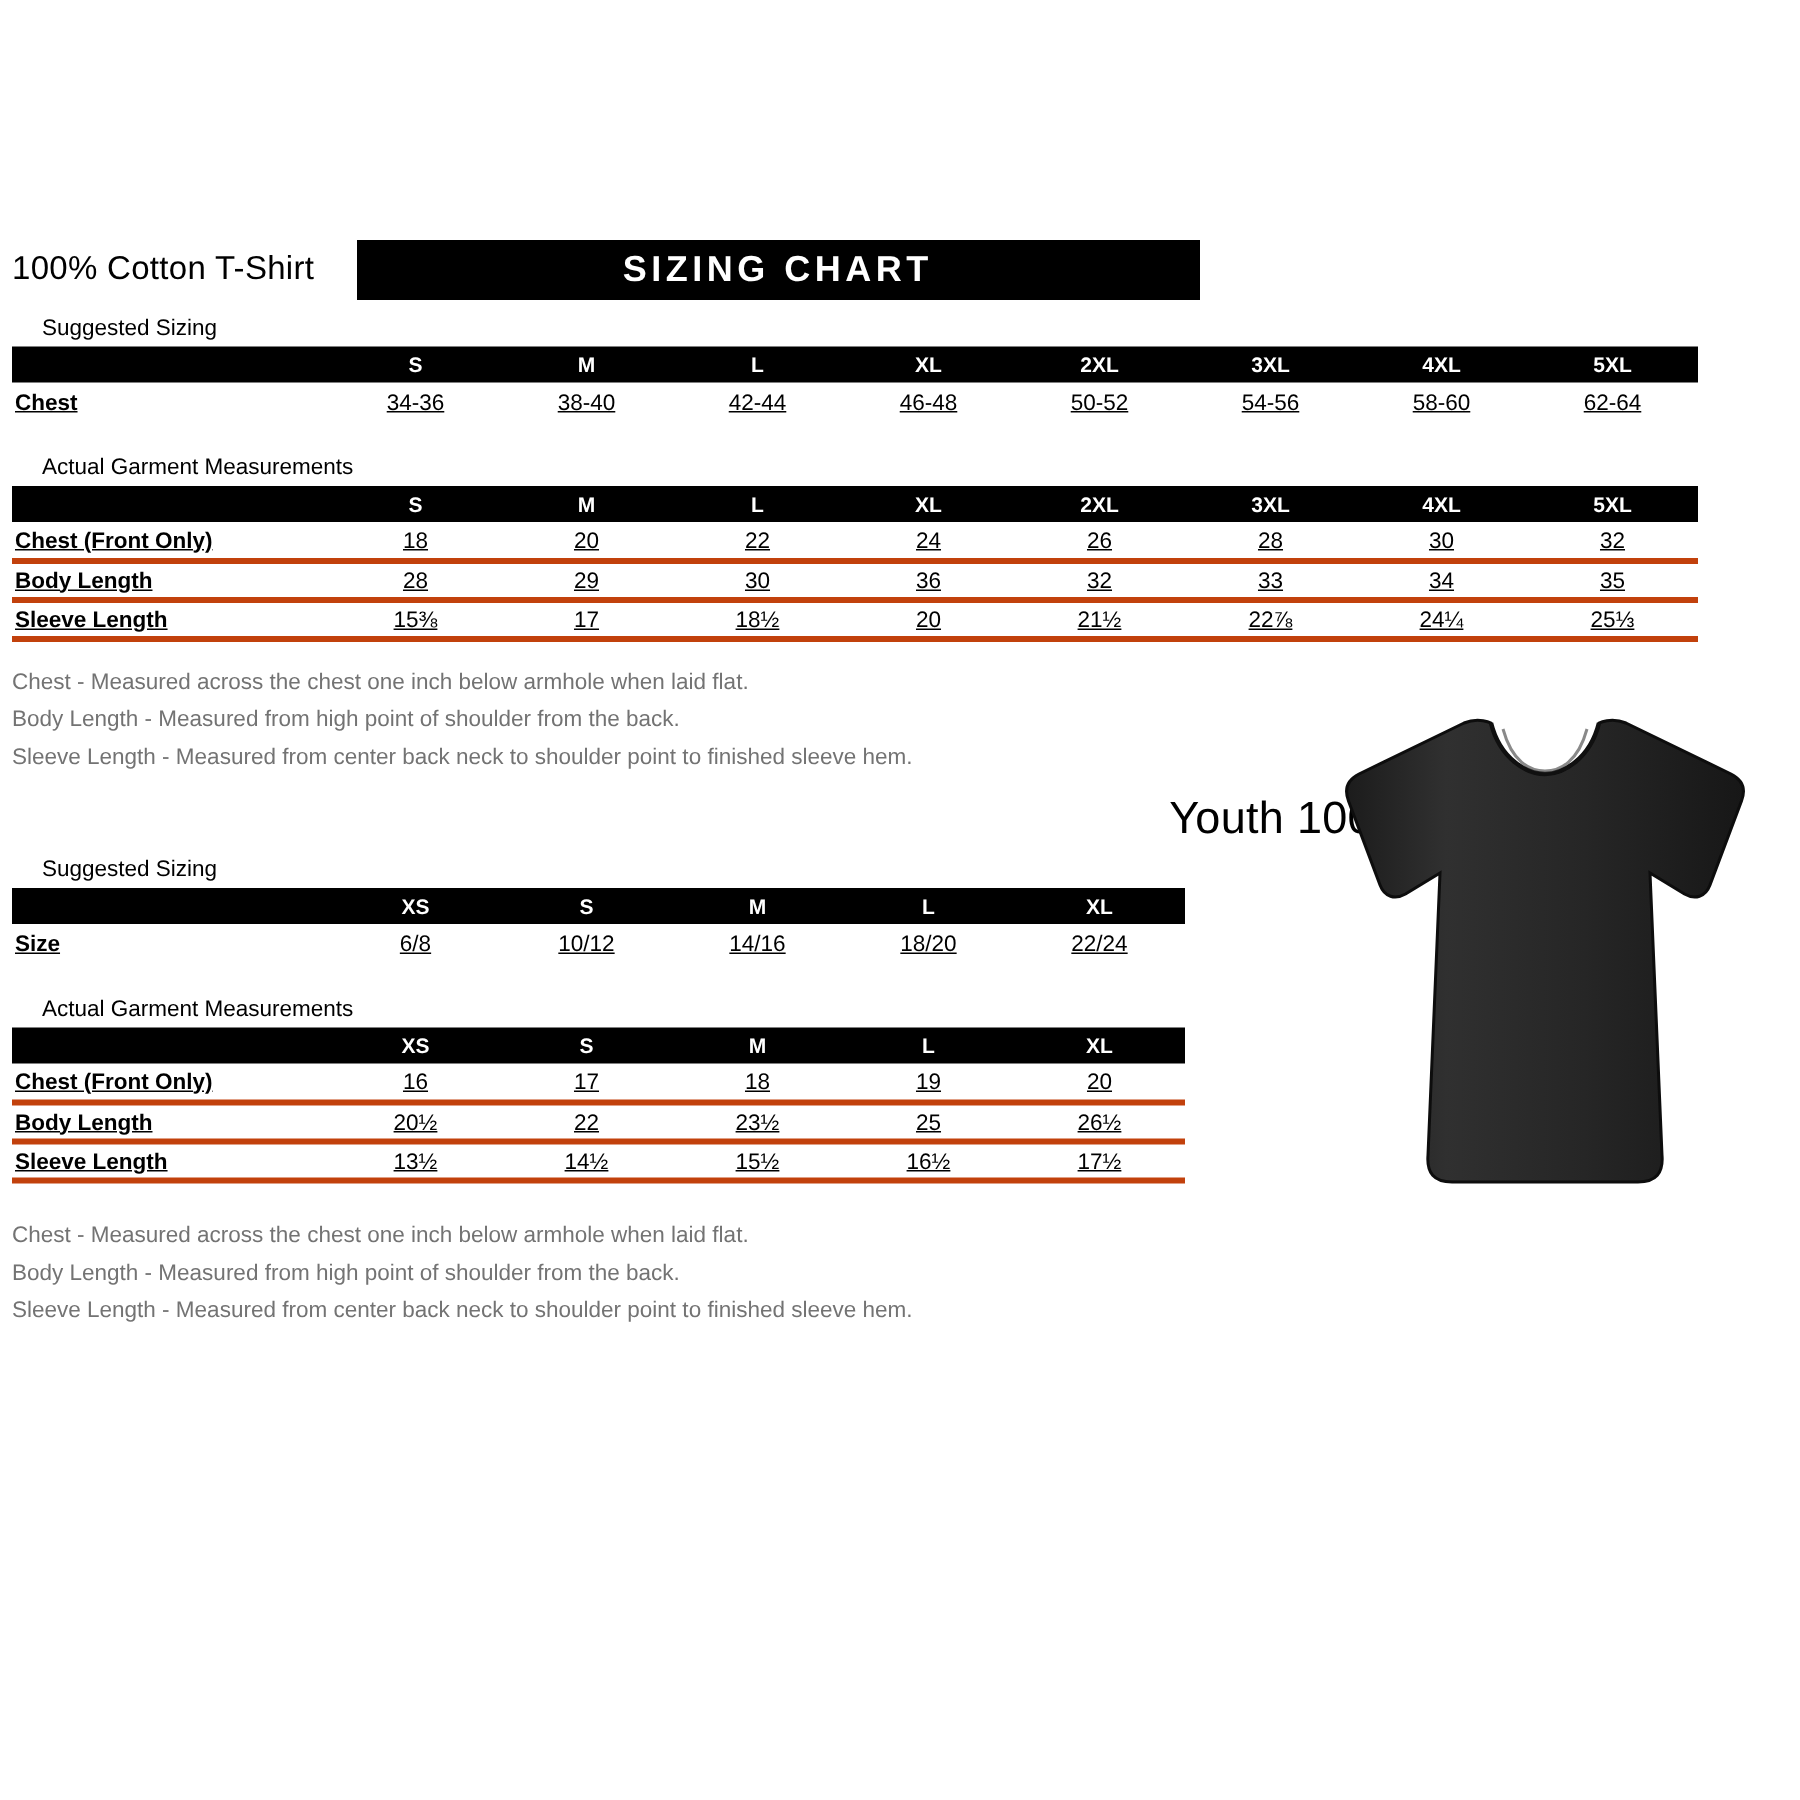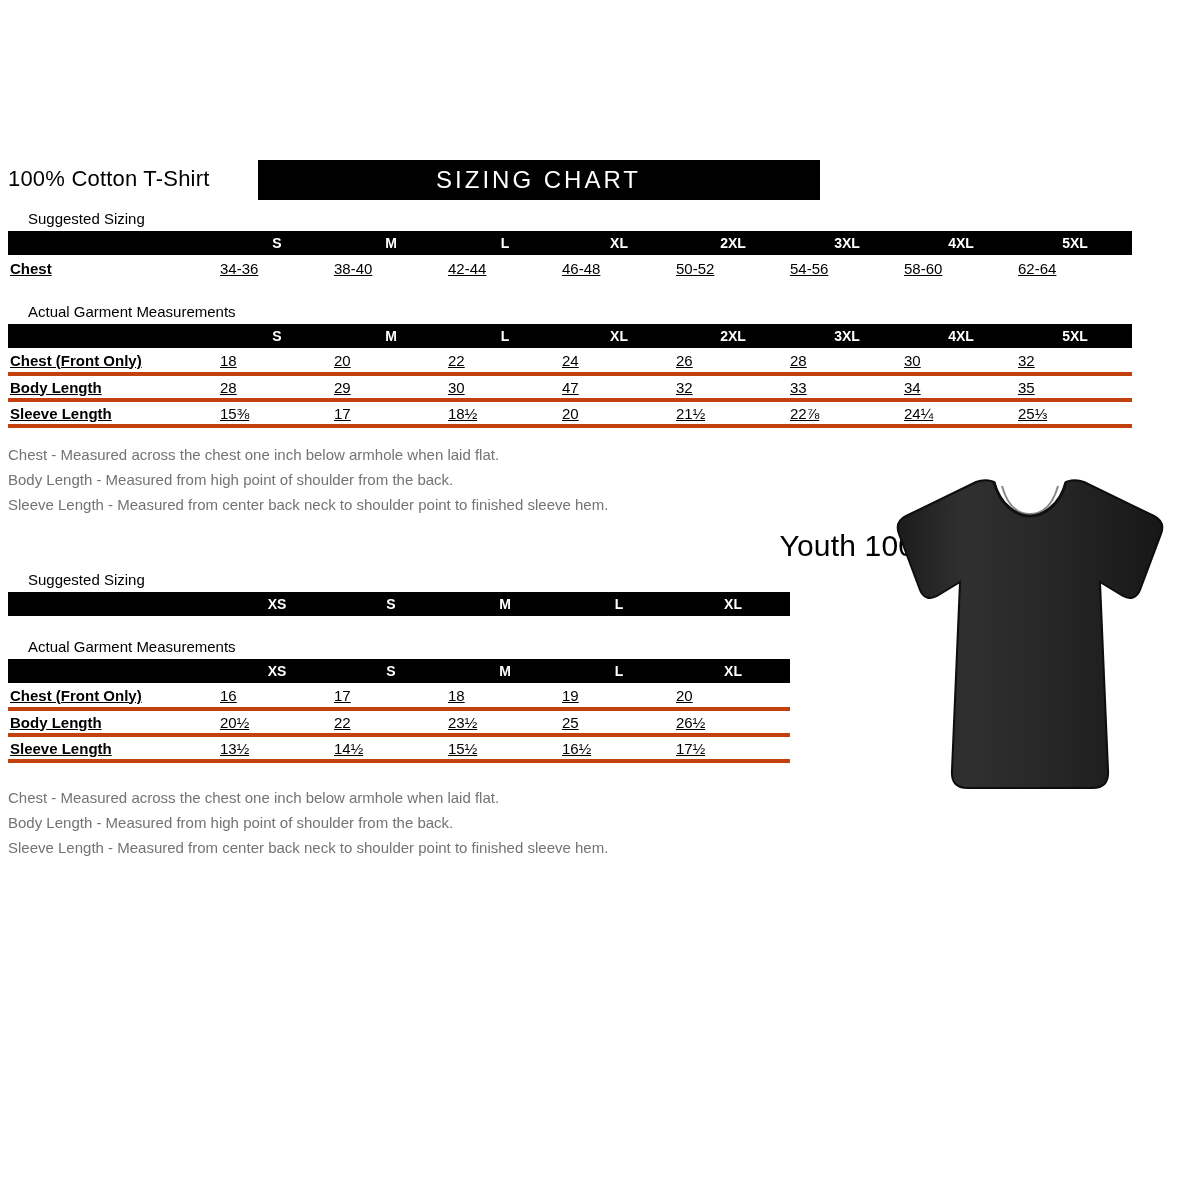--- a/index.html
+++ b/index.html
@@ -35,30 +35,30 @@
     height: 42px;
   }
   .section-title {
     font-size: 22px;
     font-weight: 400;
     letter-spacing: 0.2px;
     white-space: nowrap;
     padding-top: 6px;
   }
   .sizing-banner {
-    margin-left: 48px;
+    margin-left: 28px;
     background: #000000;
     color: #ffffff;
     width: 562px;
     height: 40px;
     display: flex;
     align-items: center;
     justify-content: center;
     font-size: 24px;
-    font-weight: normal;
+    font-weight: bold;
     letter-spacing: 3px;
   }
 
   .sub-label {
     font-size: 15px;
     font-weight: 400;
     margin-top: 8px;
     margin-bottom: 4px;
     margin-left: 20px;
   }
@@ -85,21 +85,21 @@
   }
   .hdr-row td.lbl {
     text-align: left;
   }
   .data-row {
     height: 26px;
     text-decoration: underline;
   }
   .data-row td {
     font-size: 15px;
-    text-align: left;
+    text-align: center;
     vertical-align: middle;
   }
   .data-row td.lbl {
     text-align: left;
     font-weight: bold;
     padding-left: 2px;
   }
   .rule {
     border-bottom: 4px solid #c2410c;
   }
@@ -226,21 +226,21 @@
         <td>26</td>
         <td>28</td>
         <td>30</td>
         <td>32</td>
       </tr>
       <tr class="data-row rule">
         <td class="lbl">Body Length</td>
         <td>28</td>
         <td>29</td>
         <td>30</td>
-        <td>47</td>
+        <td>36</td>
         <td>32</td>
         <td>33</td>
         <td>34</td>
         <td>35</td>
       </tr>
       <tr class="data-row rule">
         <td class="lbl">Sleeve Length</td>
         <td>15⅜</td>
         <td>17</td>
         <td>18½</td>
@@ -273,20 +273,28 @@
           <col class="yw-col">
       </colgroup>
       <tbody>
           <tr class="hdr-row">
         <td class="lbl"></td>
         <td>XS</td>
         <td>S</td>
         <td>M</td>
         <td>L</td>
         <td>XL</td>
+      </tr>
+      <tr class="data-row">
+        <td class="lbl">Size</td>
+        <td>6/8</td>
+        <td>10/12</td>
+        <td>14/16</td>
+        <td>18/20</td>
+        <td>22/24</td>
       </tr>
     </tbody>
       </table>
 
     <div class="sub-label" style="margin-top:22px;">Actual Garment Measurements</div>
 
     <table class="sz">
       <colgroup>
         <col class="yw-lbl">
           <col class="yw-col">

